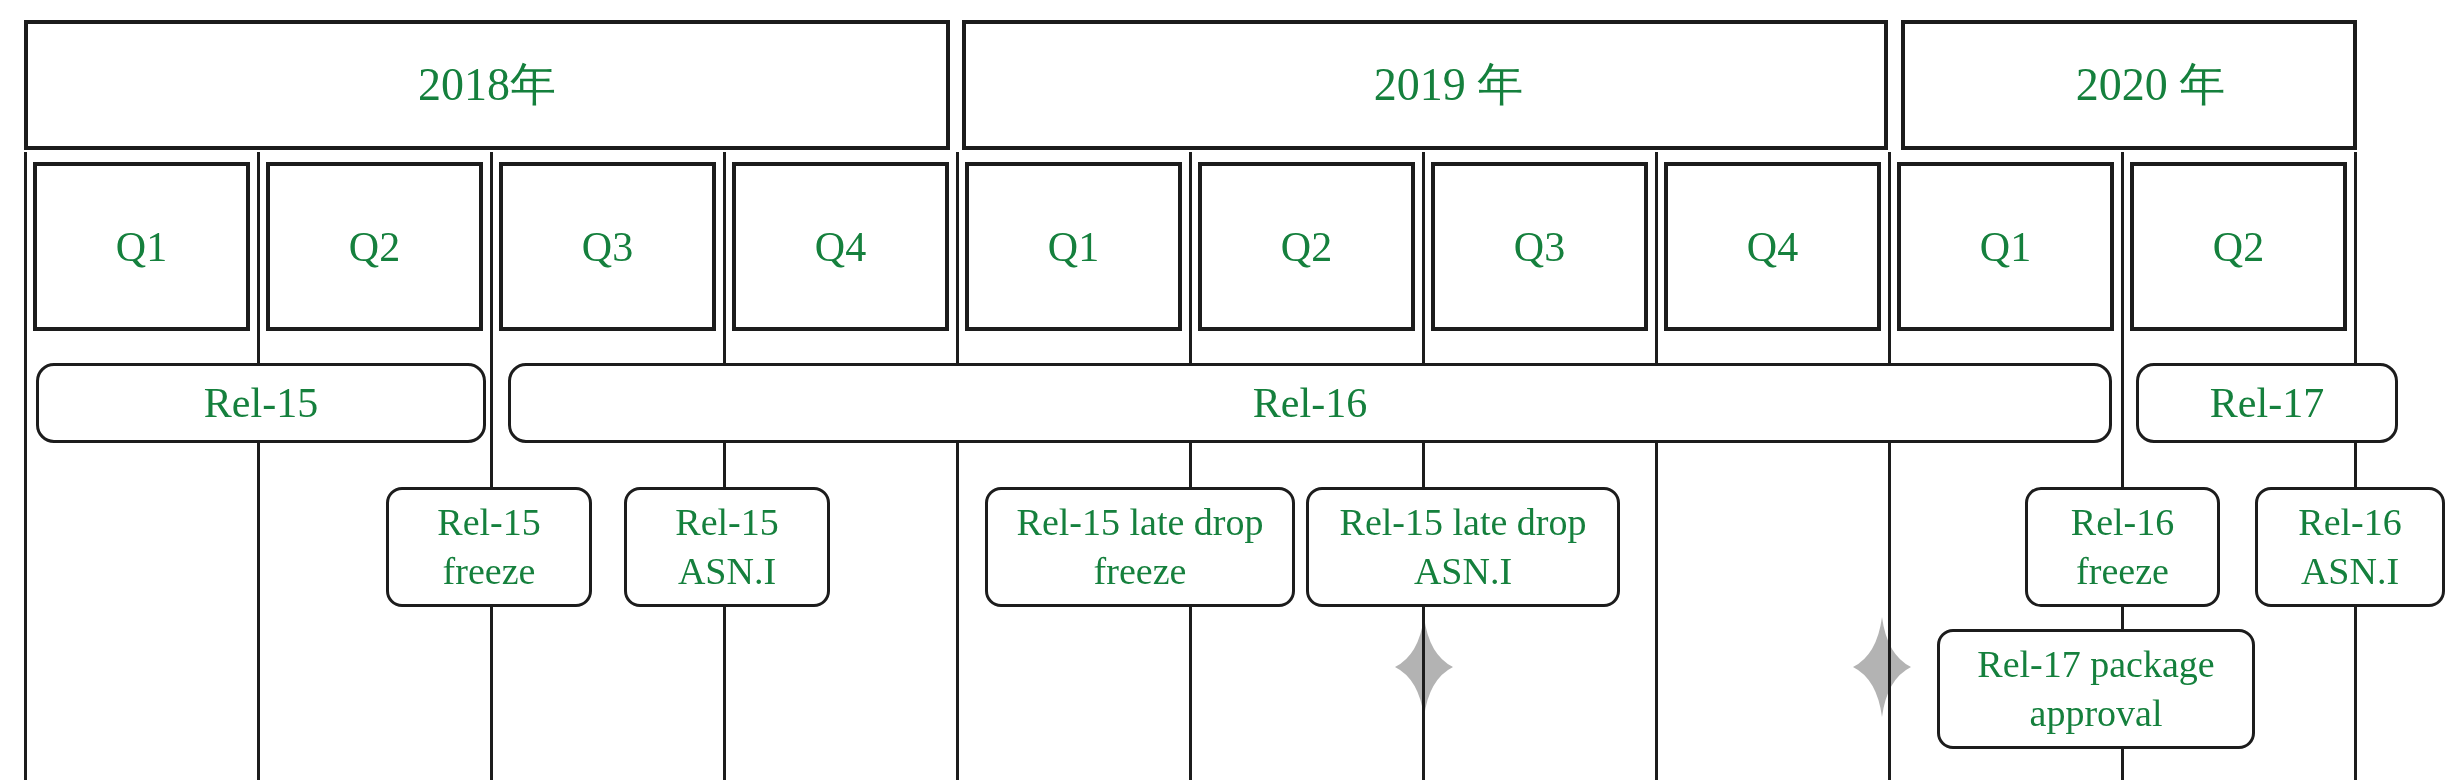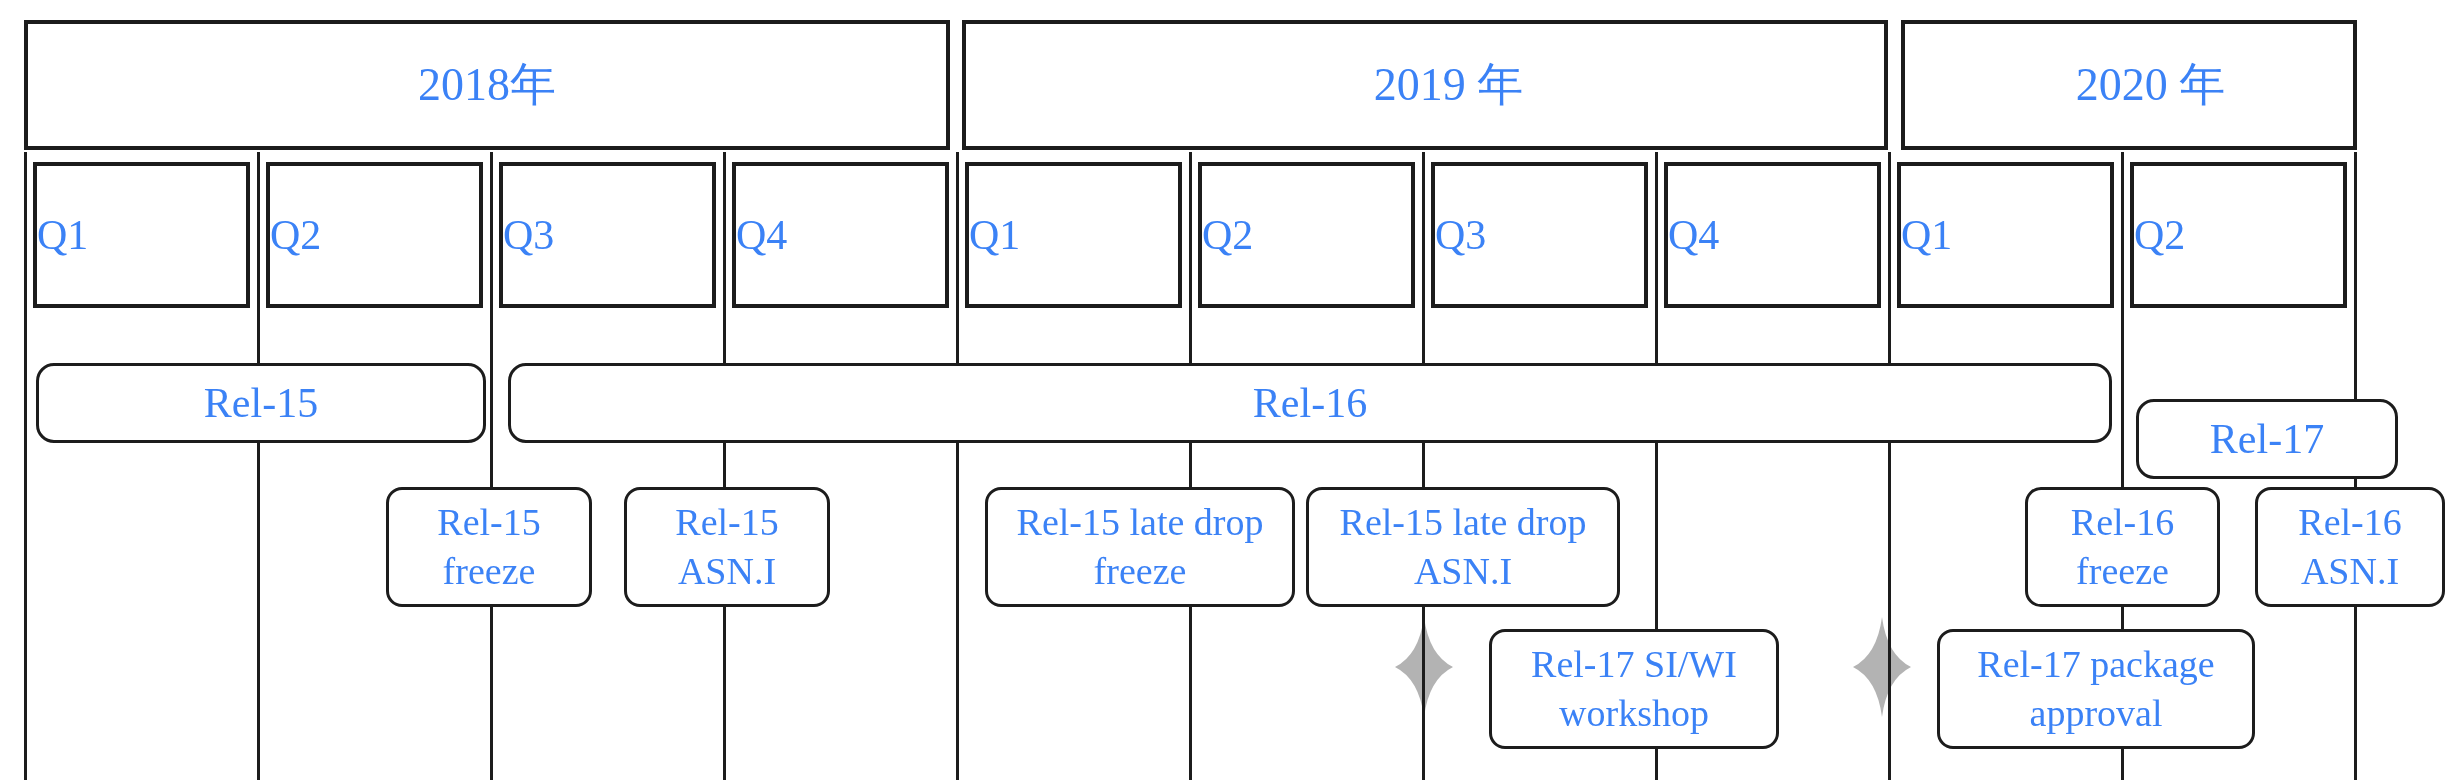--- a/index.html
+++ b/index.html
@@ -1,40 +1,40 @@
 <!DOCTYPE html>
 <html><head>
 <meta charset="utf-8">
 <style>
   html,body{margin:0;padding:0;background:#ffffff;}
   #canvas{
     position:relative;
     width:2462px;height:780px;
     background:#ffffff;
     font-family:"Liberation Serif","DejaVu Serif",serif;
-    color:#3b82f6;
+    color:#15803d;
     overflow:hidden;
   }
   
   .vline{
     position:absolute;top:152px;bottom:0;width:3px;
     background:#1c1c1c;z-index:2;
   }
   
   .year-box{
     position:absolute;top:20px;height:130px;
     border:4px solid #1c1c1c;background:#ffffff;
     display:flex;align-items:center;justify-content:center;
     font-size:46px;z-index:3;box-sizing:border-box;
   }
   
   .q-box{
-    position:absolute;top:162px;height:146px;width:217px;
+    position:absolute;top:162px;height:169px;width:217px;
     border:4px solid #1c1c1c;background:#ffffff;
-    display:flex;align-items:center;justify-content:flex-start;
+    display:flex;align-items:center;justify-content:center;
     font-size:42px;z-index:3;box-sizing:border-box;
   }
   
   .bar{
     position:absolute;top:363px;height:80px;
     border:3px solid #1c1c1c;border-radius:18px;background:#ffffff;
     display:flex;align-items:center;justify-content:center;
     font-size:42px;z-index:3;box-sizing:border-box;
   }
   
@@ -113,35 +113,33 @@
   <div class="q-box" style="left:2130px;">
       <span>Q2</span>
     </div>
 
   <div class="bar" style="left:36px;width:450px;">
     <span>Rel-15</span>
   </div>
   <div class="bar" style="left:508px;width:1604px;">
     <span>Rel-16</span>
   </div>
-  <div class="bar" style="left:2136px;width:262px;margin-top:36px;">
+  <div class="bar" style="left:2136px;width:262px;">
     <span>Rel-17</span>
   </div>
 
   <div class="milestone row1" style="left:386px;width:206px;"><span>Rel-15
 freeze</span></div>
   <div class="milestone row1" style="left:624px;width:206px;"><span>Rel-15
 ASN.I</span></div>
   <div class="milestone row1" style="left:985px;width:310px;"><span>Rel-15 late drop
 freeze</span></div>
   <div class="milestone row1" style="left:1306px;width:314px;"><span>Rel-15 late drop
 ASN.I</span></div>
   <div class="milestone row1" style="left:2025px;width:195px;"><span>Rel-16
 freeze</span></div>
   <div class="milestone row1" style="left:2255px;width:190px;"><span>Rel-16
 ASN.I</span></div>
 
-  <div class="milestone row2" style="left:1489px;width:290px;"><span>Rel-17 SI/WI
-workshop</span></div>
   <div class="milestone row2" style="left:1937px;width:318px;"><span>Rel-17 package
 approval</span></div>
 
 </div>
 
 </body></html>

